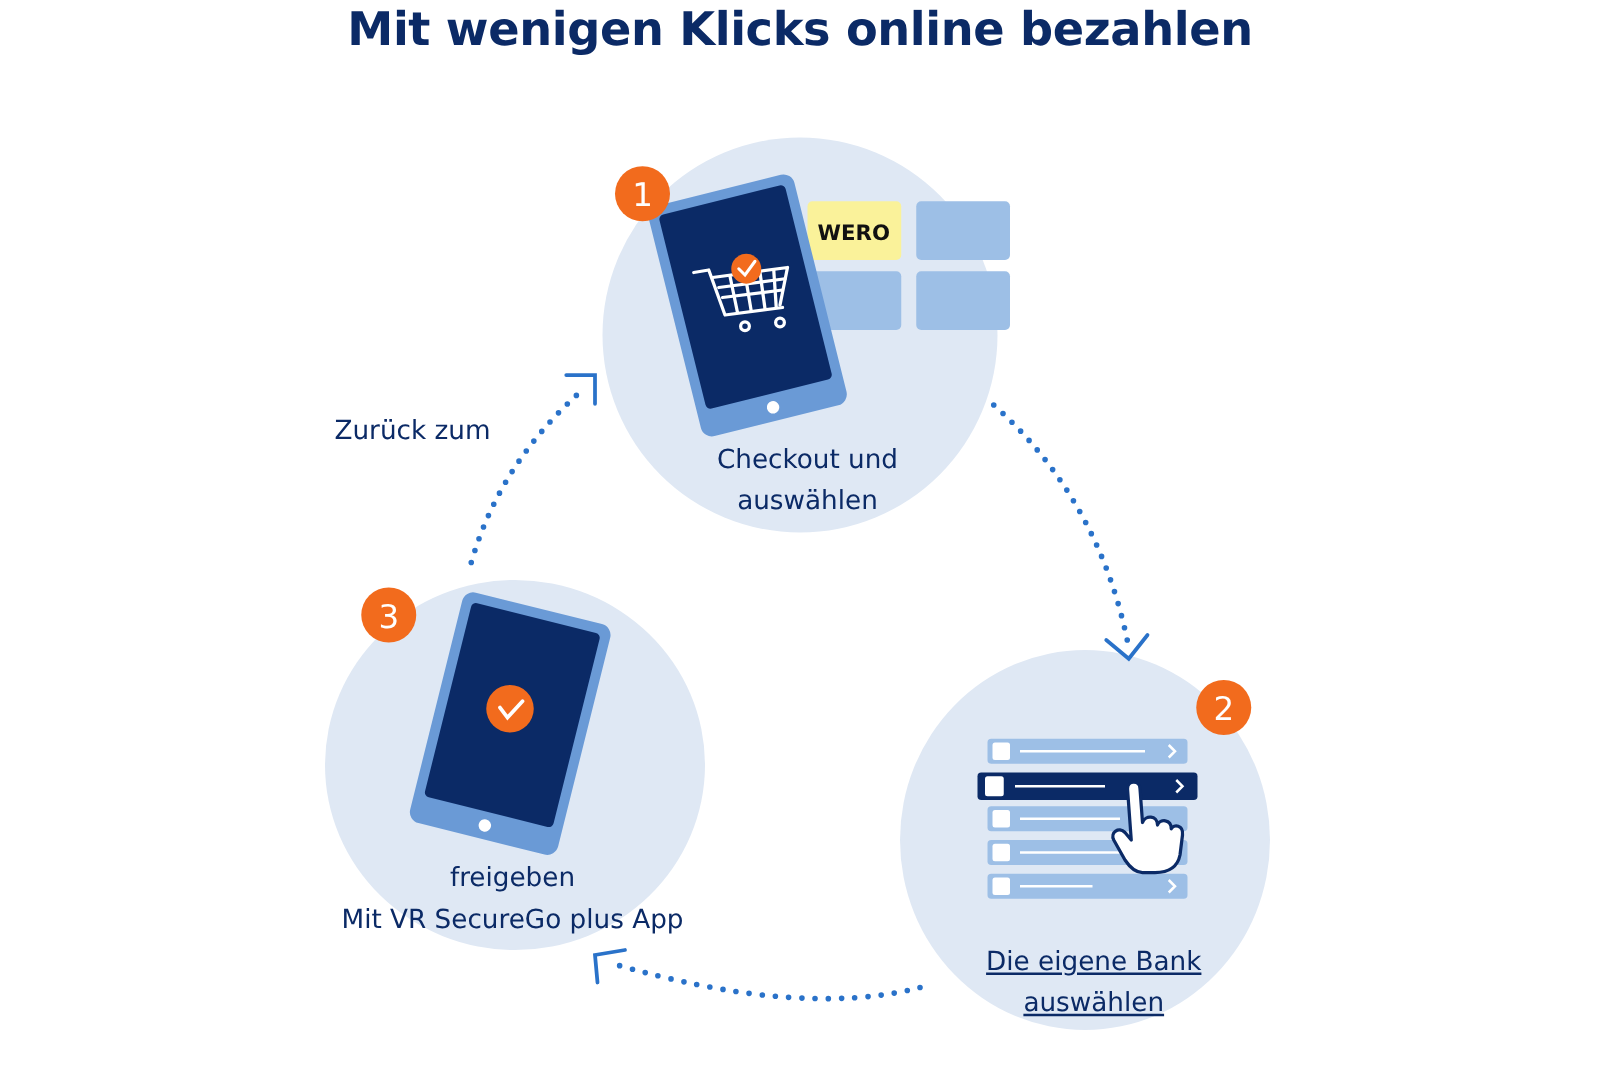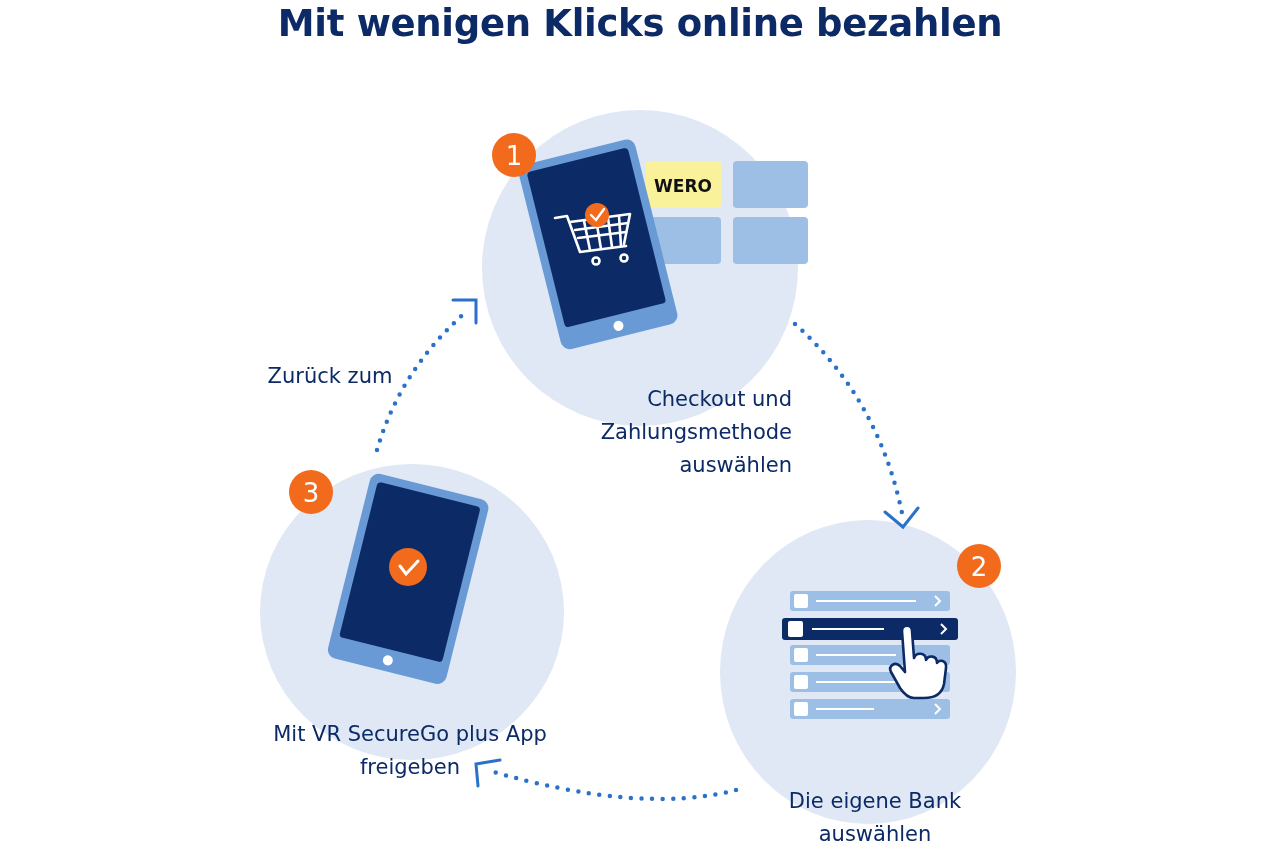--- a/index.html
+++ b/index.html
@@ -1,21 +1,21 @@
 <!DOCTYPE html>
 <html><head>
   <meta charset="utf-8">
   <style>
     html, body { margin:0; padding:0; background:#ffffff; }
     body { width:1280px; height:854px; position:relative; overflow:hidden;
            font-family:"DejaVu Sans", "Liberation Sans", sans-serif; color:#0b2a66; }
     .title { position:absolute; left:0; top:0; width:1280px; text-align:center;
              font-size:37px; font-weight:bold; color:#0b2a66; line-height:48px; letter-spacing:-0.3px; }
     .canvas { position:absolute; left:0; top:0; width:1280px; height:854px; }
-    .label { position:absolute; text-align:center; font-size:21px; line-height:33px; color:#0b2a66;margin-top:32px; }
+    .label { position:absolute; text-align:center; font-size:21px; line-height:33px; color:#0b2a66; }
     .label span { display:block; }
   </style>
 </head>
 <body>
 
 <div class="title">Mit wenigen Klicks online bezahlen</div>
 
 <svg class="canvas" viewBox="0 0 1280 854" xmlns="http://www.w3.org/2000/svg">
 
   <g>
@@ -117,31 +117,30 @@
   <g>
     <path d="M736 790 Q 640 815 487 770" stroke="#2a72c9" stroke-width="4.5" fill="none" stroke-linecap="round" stroke-dasharray="0 10.6"></path>
     <path d="M478 786 L476 764 L500 760" stroke="#2a72c9" stroke-width="3" fill="none" stroke-linecap="round"></path>
   </g>
   <g>
     <path d="M377 450 Q 400 370 467 311" stroke="#2a72c9" stroke-width="4.5" fill="none" stroke-linecap="round" stroke-dasharray="0 10"></path>
     <path d="M453 300 L476 300 L476 323" stroke="#2a72c9" stroke-width="3" fill="none" stroke-linecap="round"></path>
   </g>
 </svg>
 
-<div class="label" style="left:500px; top:351px; width:292px;text-align:right;">
+<div class="label" style="left:500px; top:351px; width:292px;">
   <span>Checkout und</span>
-  <span>Zahlungsmethode</span>
   <span>auswählen</span>
 </div>
 
-<div class="label" style="left:735px; top:753px; width:280px;">
+<div class="label" style="left:735px; top:753px; width:280px;text-decoration:underline;">
   <span>Die eigene Bank</span>
   <span>auswählen</span>
 </div>
 
 <div class="label" style="left:230px; top:686px; width:360px;">
+  <span>freigeben</span>
   <span>Mit VR SecureGo plus App</span>
-  <span>freigeben</span>
 </div>
 
 <div class="label" style="left:230px; top:328px; width:200px;">
   <span>Zurück zum</span>
 </div>
 
 </body></html>

